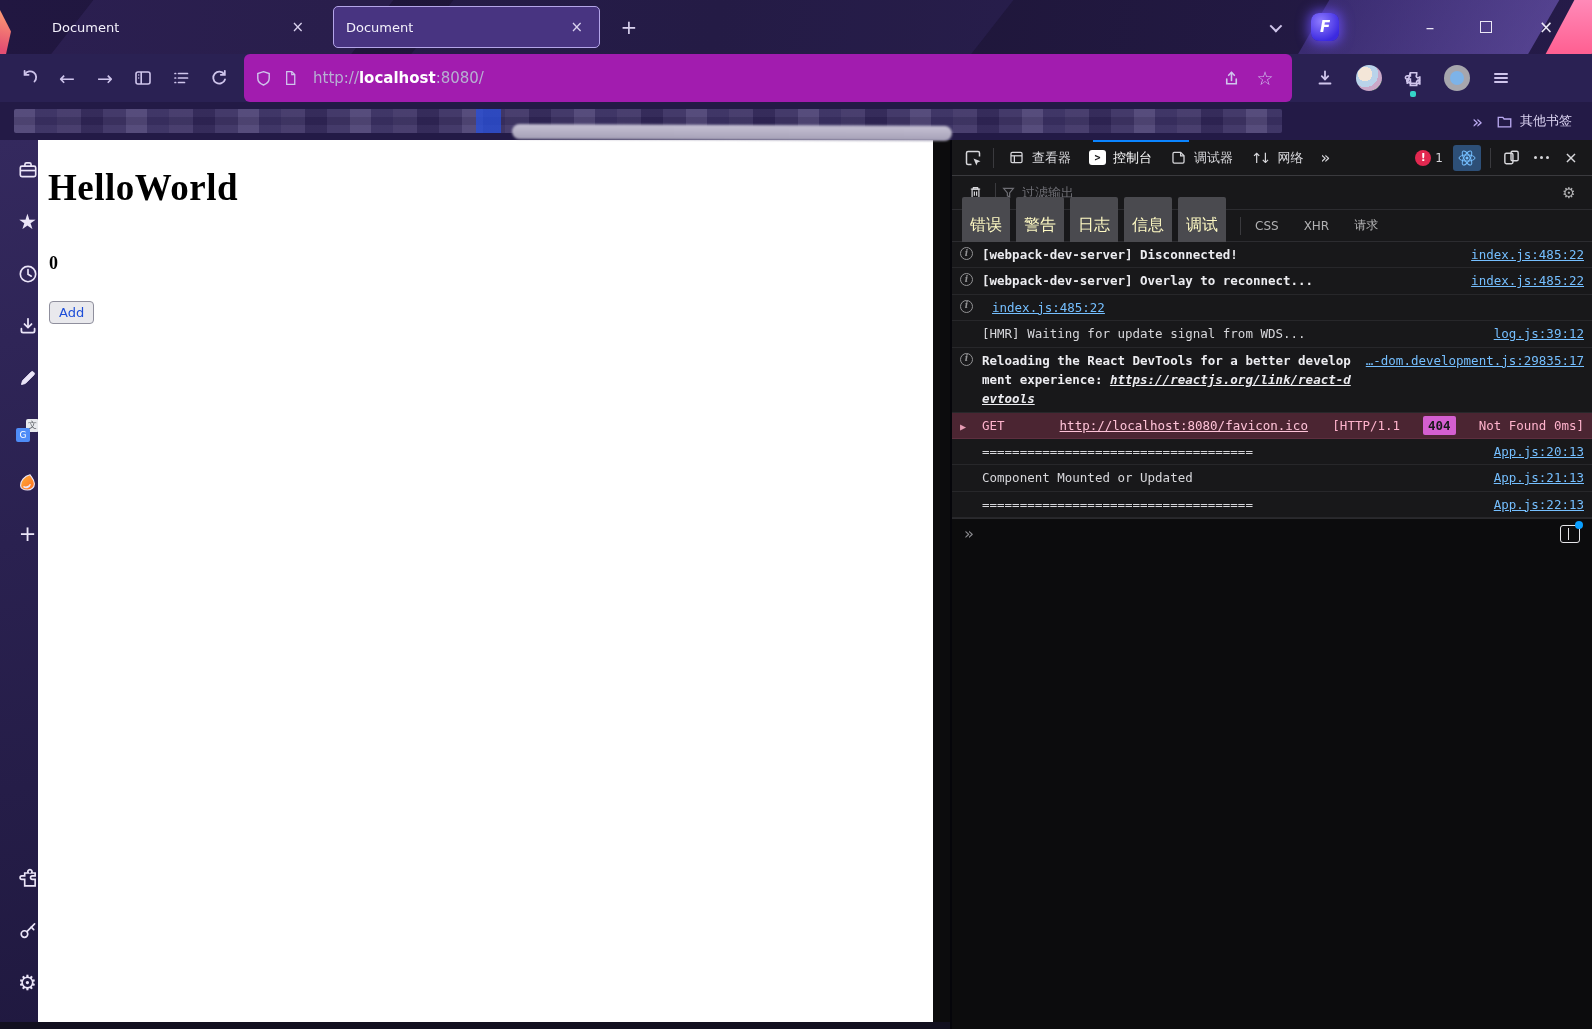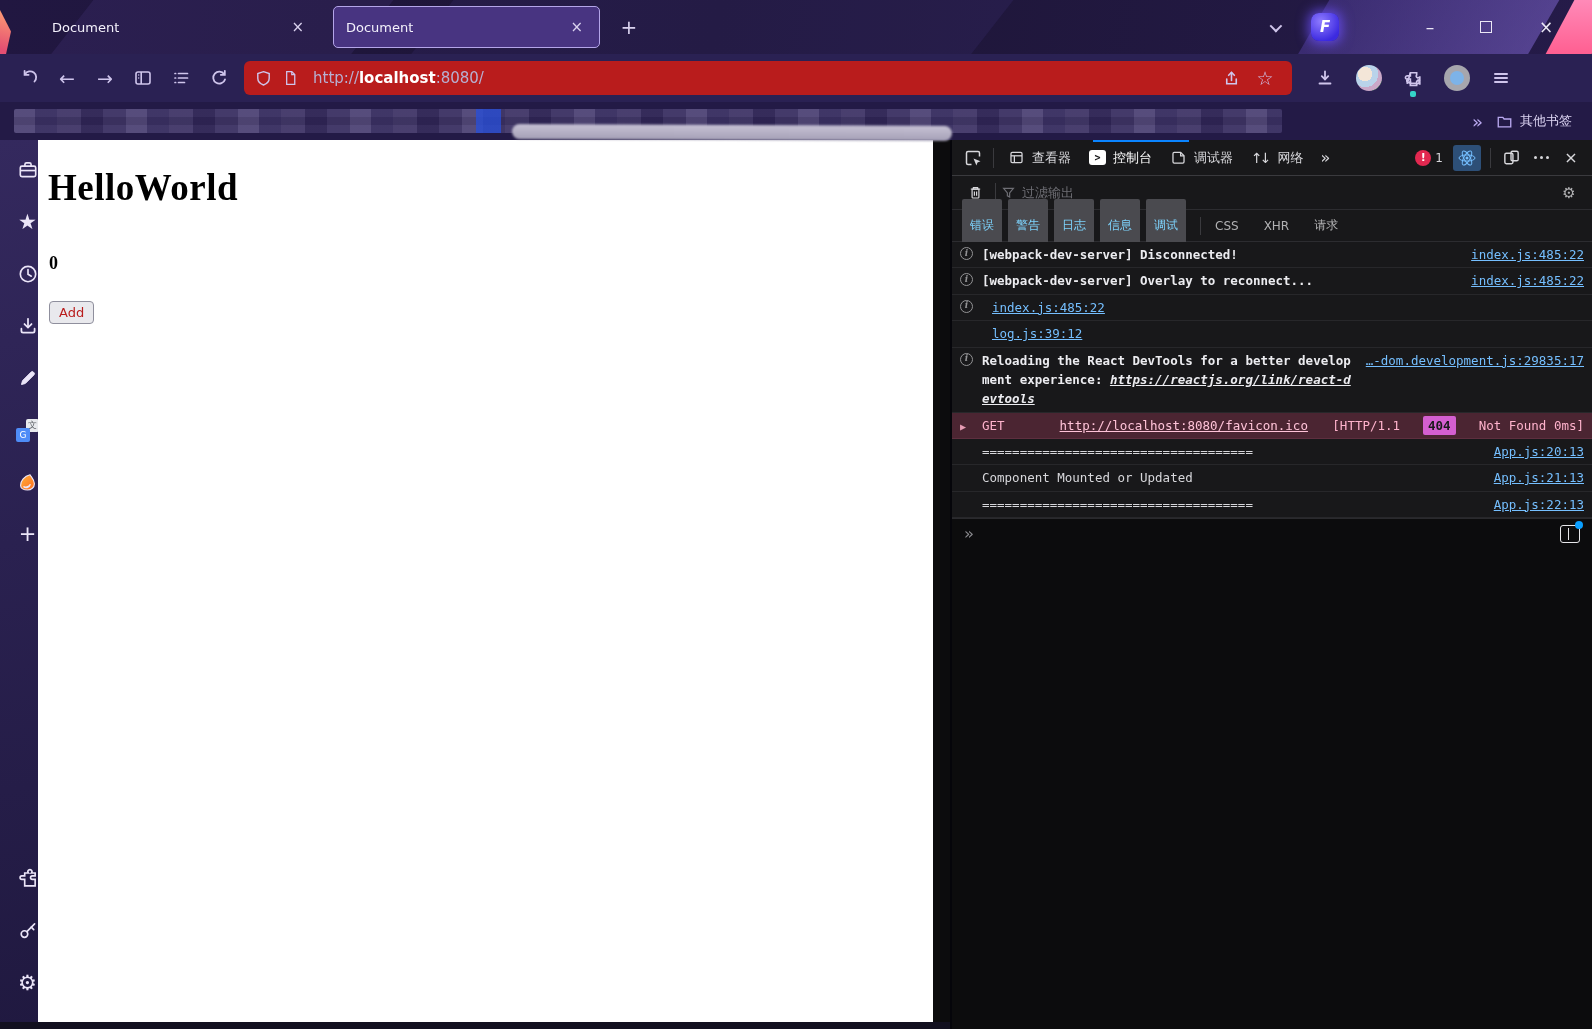--- a/index.html
+++ b/index.html
@@ -41,21 +41,21 @@
             justify-content:center; color:#ece8f6; font-size:17px; }
   .btn-min { left:1402px; } .btn-max { left:1458px; } .btn-close { left:1518px; }
   .max-square { width:12px; height:12px; border:1.6px solid #ece8f6; }
 
   
   .toolbar { position:absolute; left:0; top:54px; width:1592px; height:48px; background:#2a2153;
              display:flex; align-items:center; }
   .tbtn { width:38px; height:36px; display:flex; align-items:center; justify-content:center;
           color:#cfc5ec; font-size:19px; flex:0 0 auto; }
   .tbtn svg { stroke:#cfc5ec; }
-  .urlbar { width:1048px; height:34px; margin-left:6px; background:#b91c1c; border-radius:6px;
+  .urlbar { width:1048px; height:48px; margin-left:6px; background:#a21caf; border-radius:6px;
             display:flex; align-items:center; padding:0 10px; flex:0 0 auto; }
   .url-text { margin-left:6px; font-size:15px; color:#b7b0d2; white-space:nowrap; flex:1 1 auto; overflow:hidden; }
   .url-text .host { color:#ffffff; font-weight:bold; }
   .urlbar .tbtn { width:34px; }
   .avatar { width:26px; height:26px; border-radius:50%;
             background:radial-gradient(circle at 35% 35%, #f3e6d8 0 30%, #b9d3ea 30% 55%, #caa8c8 55% 75%, #8fae93 75%); }
   .account-circle { width:26px; height:26px; border-radius:50%; background:#a6a6ad; display:flex;
                     align-items:center; justify-content:center; }
   .account-inner { width:14px; height:14px; border-radius:50%; background:#7db3e8; }
   .ext-wrap { position:relative; }
@@ -91,21 +91,21 @@
              font-size:9px; border-radius:2px; display:flex; align-items:center; justify-content:center; }
   .tr-front { position:absolute; left:0; bottom:0; width:14px; height:14px; background:#4e8cf7; color:#fff;
               font-size:9px; border-radius:2px; display:flex; align-items:center; justify-content:center; }
 
   
   .page { position:absolute; left:38px; top:140px; width:895px; height:882px; background:#ffffff; color:#000; }
   .page-heading { font-family:"Liberation Serif", serif; font-weight:bold; font-size:37px;
                   margin:26px 0 0 10px; letter-spacing:.5px; }
   .page-count { font-family:"Liberation Serif", serif; font-weight:bold; font-size:18px; margin:44px 0 0 11px; }
   .add-btn { display:inline-block; margin:27px 0 0 11px; font-size:13px; padding:3px 9px;
-             background:#e9e9ed; border:1px solid #8f8f9d; border-radius:4px; color:#b91c1c;
+             background:#e9e9ed; border:1px solid #8f8f9d; border-radius:4px; color:#1d4ed8;
              font-family:"DejaVu Sans", sans-serif; }
   .bottom-edge { position:absolute; left:0; top:1022px; width:950px; height:7px; background:#12101f; }
 
   
   .devtools { position:absolute; left:950px; top:140px; width:642px; height:889px; background:#0c0c0d;
               border-left:2px solid #05050a; display:flex; flex-direction:column;
               font-family:"DejaVu Sans Mono", monospace; }
   .dt-toolbar { position:relative; height:36px; flex:0 0 auto; background:#18181a;
                 border-bottom:1px solid #3a3a3e; display:flex; align-items:center; padding:0 6px;
                 font-family:"DejaVu Sans", sans-serif; }
@@ -134,21 +134,21 @@
 
   .dt-filterrow { height:34px; flex:0 0 auto; background:#18181a; border-bottom:1px solid #2c2c30;
                   display:flex; align-items:center; padding:0 8px; font-family:"DejaVu Sans", sans-serif; }
   .filter-input { flex:1 1 auto; background:transparent; border:none; outline:none; color:#d7d7db;
                   font-size:13px; margin-left:6px; font-family:"DejaVu Sans", sans-serif; }
   .filter-input::placeholder { color:#6e6e74; }
 
   .dt-btnrow { height:32px; flex:0 0 auto; background:#18181a; border-bottom:1px solid #2c2c30;
                display:flex; align-items:center; gap:6px; padding:0 10px;
                font-family:"DejaVu Sans", sans-serif; }
-  .fbtn { background:#4a4a4f; color:#7dd3fc; font-size:12px; padding:18px 8px; border-radius:2px; }
+  .fbtn { background:#4a4a4f; color:#fef9c3; font-size:16px; padding:18px 8px; border-radius:2px; }
   .ftext { color:#b1b1b3; font-size:12px; }
   .ftext + .ftext { margin-left:19px; }
   .btn-sep { width:1px; height:18px; background:#3a3a3e; margin:0 8px; }
 
   .console-rows { flex:0 0 auto; background:#18181a; }
   .crow { display:flex; align-items:flex-start; min-height:26px; padding:3px 8px;
           border-bottom:1px solid #27272a; font-size:12.5px; line-height:1.55; color:#d7d7db; }
   .icon-col { flex:0 0 22px; display:flex; justify-content:flex-start; padding-top:2px; }
   .info-i { width:13px; height:13px; border:1px solid #939395; border-radius:50%; color:#939395;
             font-size:9px; font-style:italic; font-weight:bold; display:flex; align-items:center;
@@ -504,20 +504,21 @@
 
       <div class="crow">
         <span class="icon-col">
             <span class="info-i">i</span>
           </span>
         <a class="src">index.js:485:22</a>
       </div>
 
       <div class="crow">
         <span class="icon-col"></span>
+        <span class="msg">[HMR] Waiting for update signal from WDS...</span>
         <a class="src">log.js:39:12</a>
       </div>
 
       <div class="crow">
         <span class="icon-col">
             <span class="info-i">i</span>
           </span>
         <span class="msg bold"><span>Reloading the React DevTools for a better development experience: </span><a class="rlink">https://reactjs.org/link/react-devtools</a></span>
         <a class="src">…-dom.development.js:29835:17</a>
       </div>

